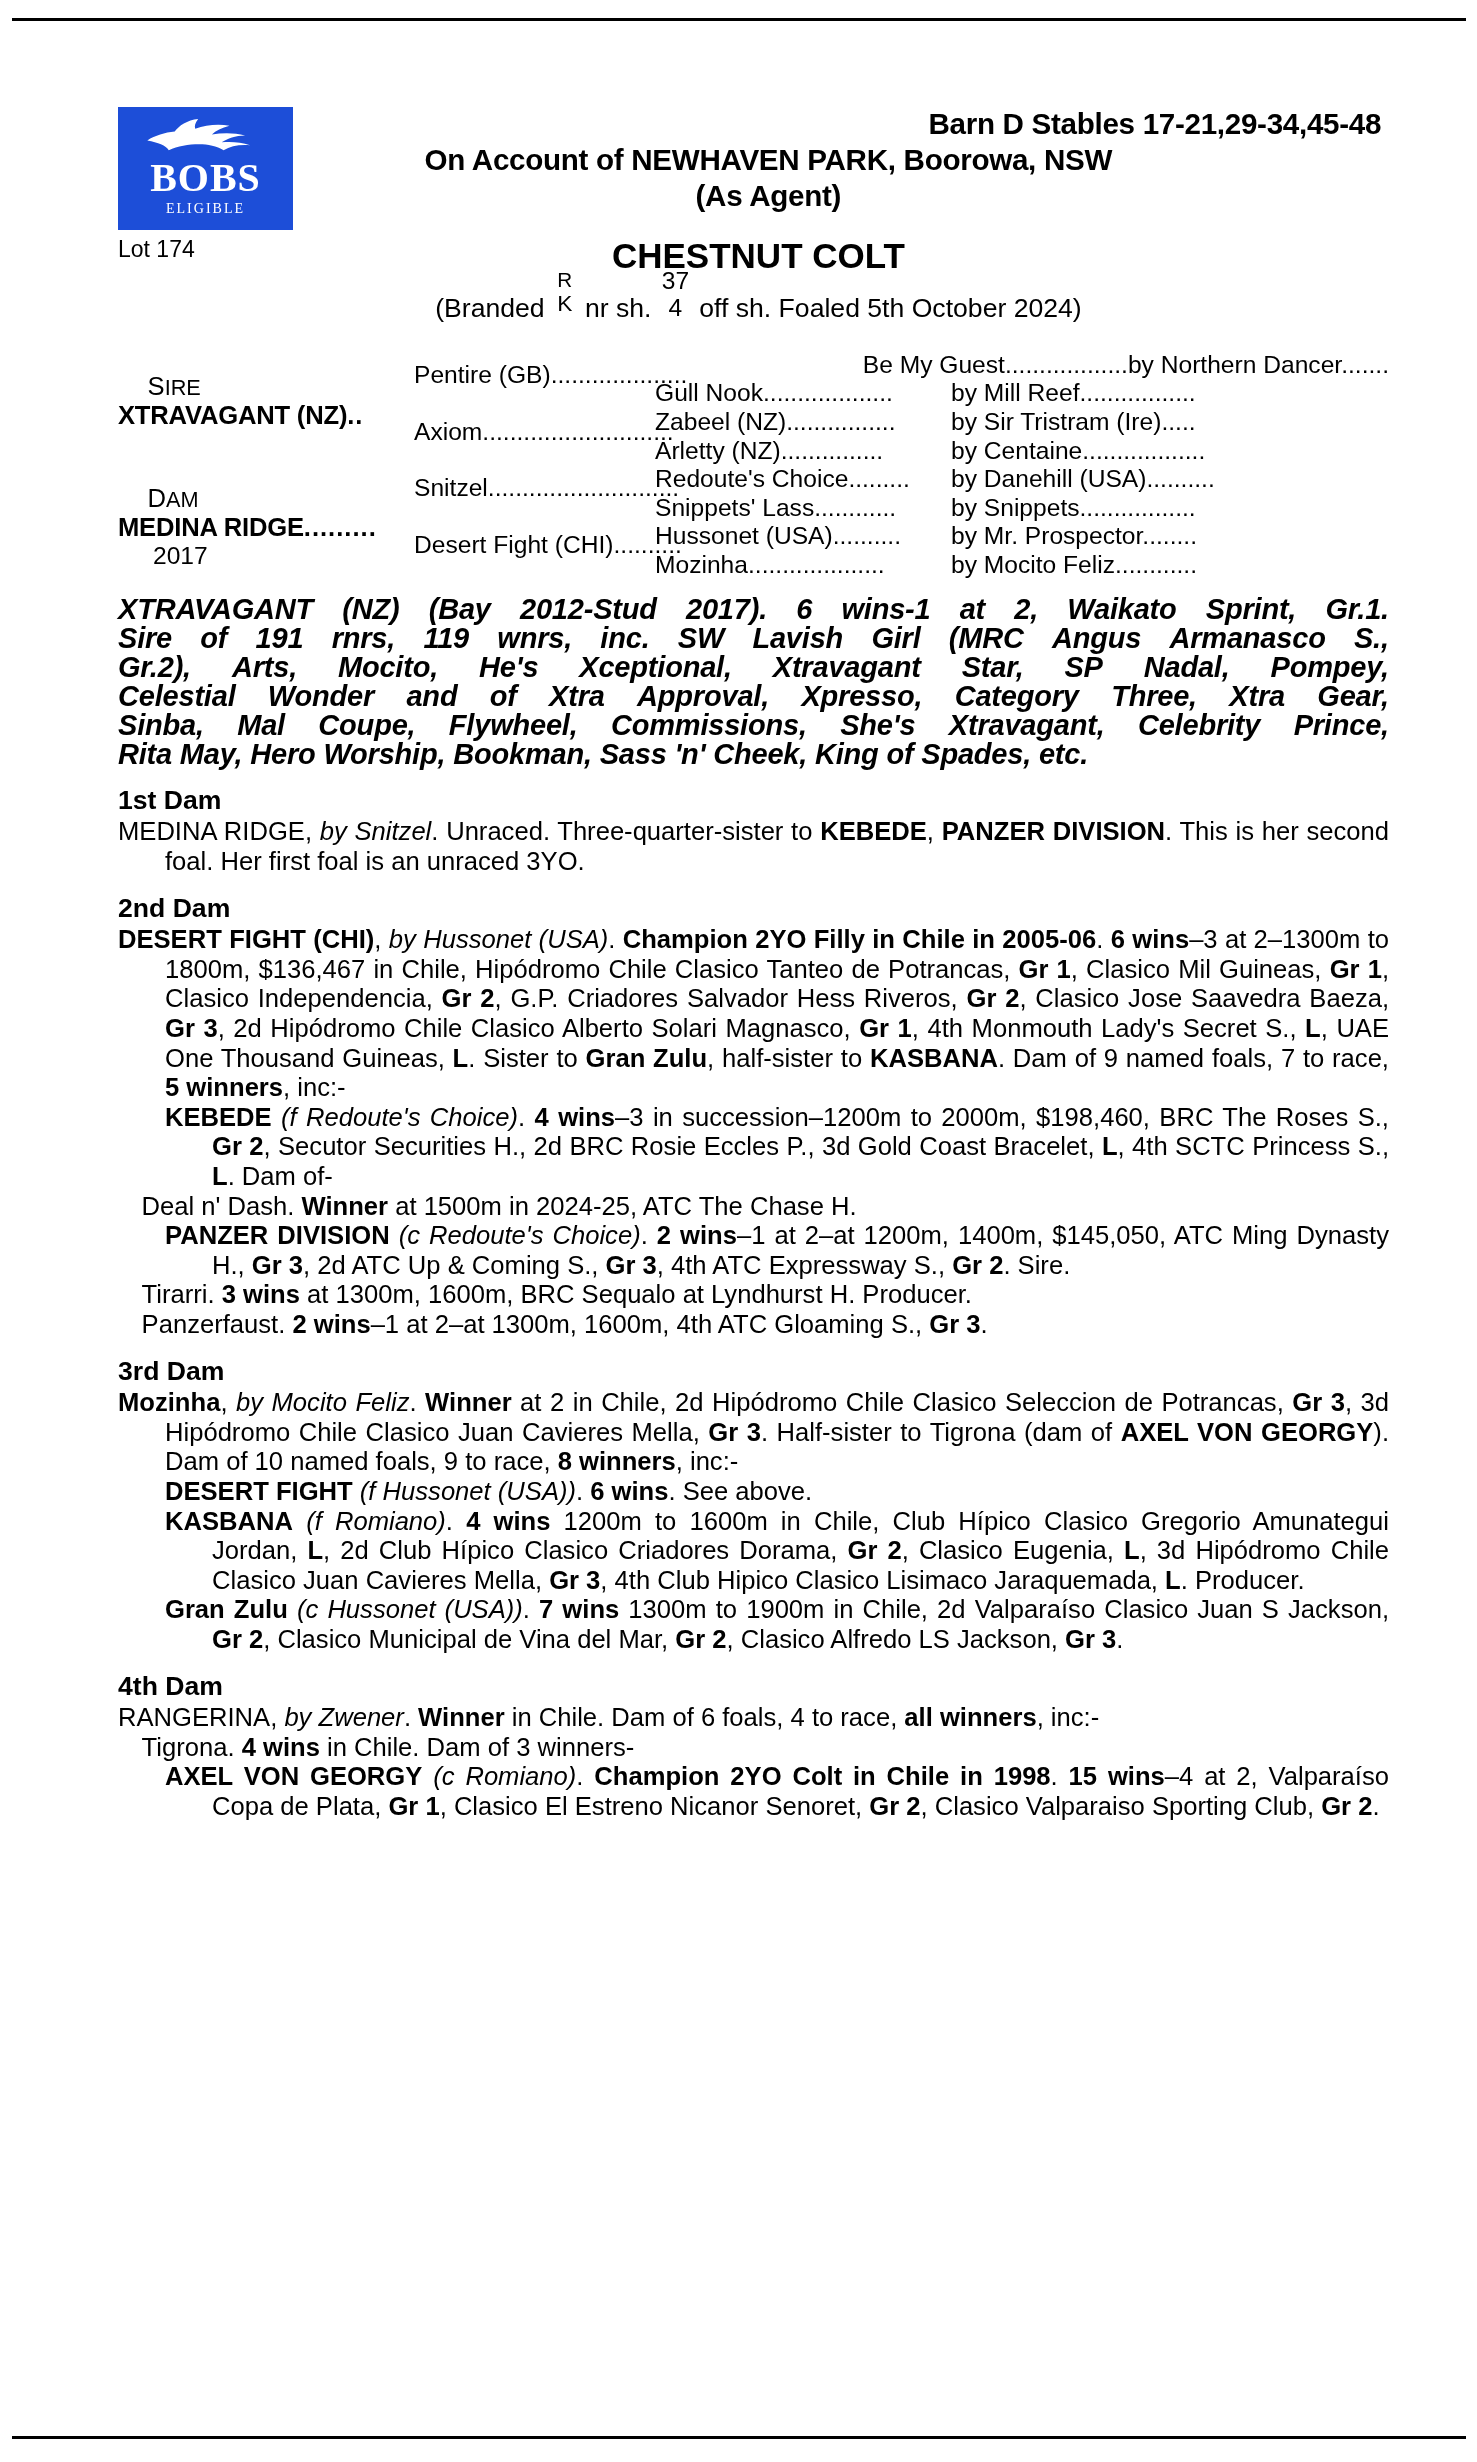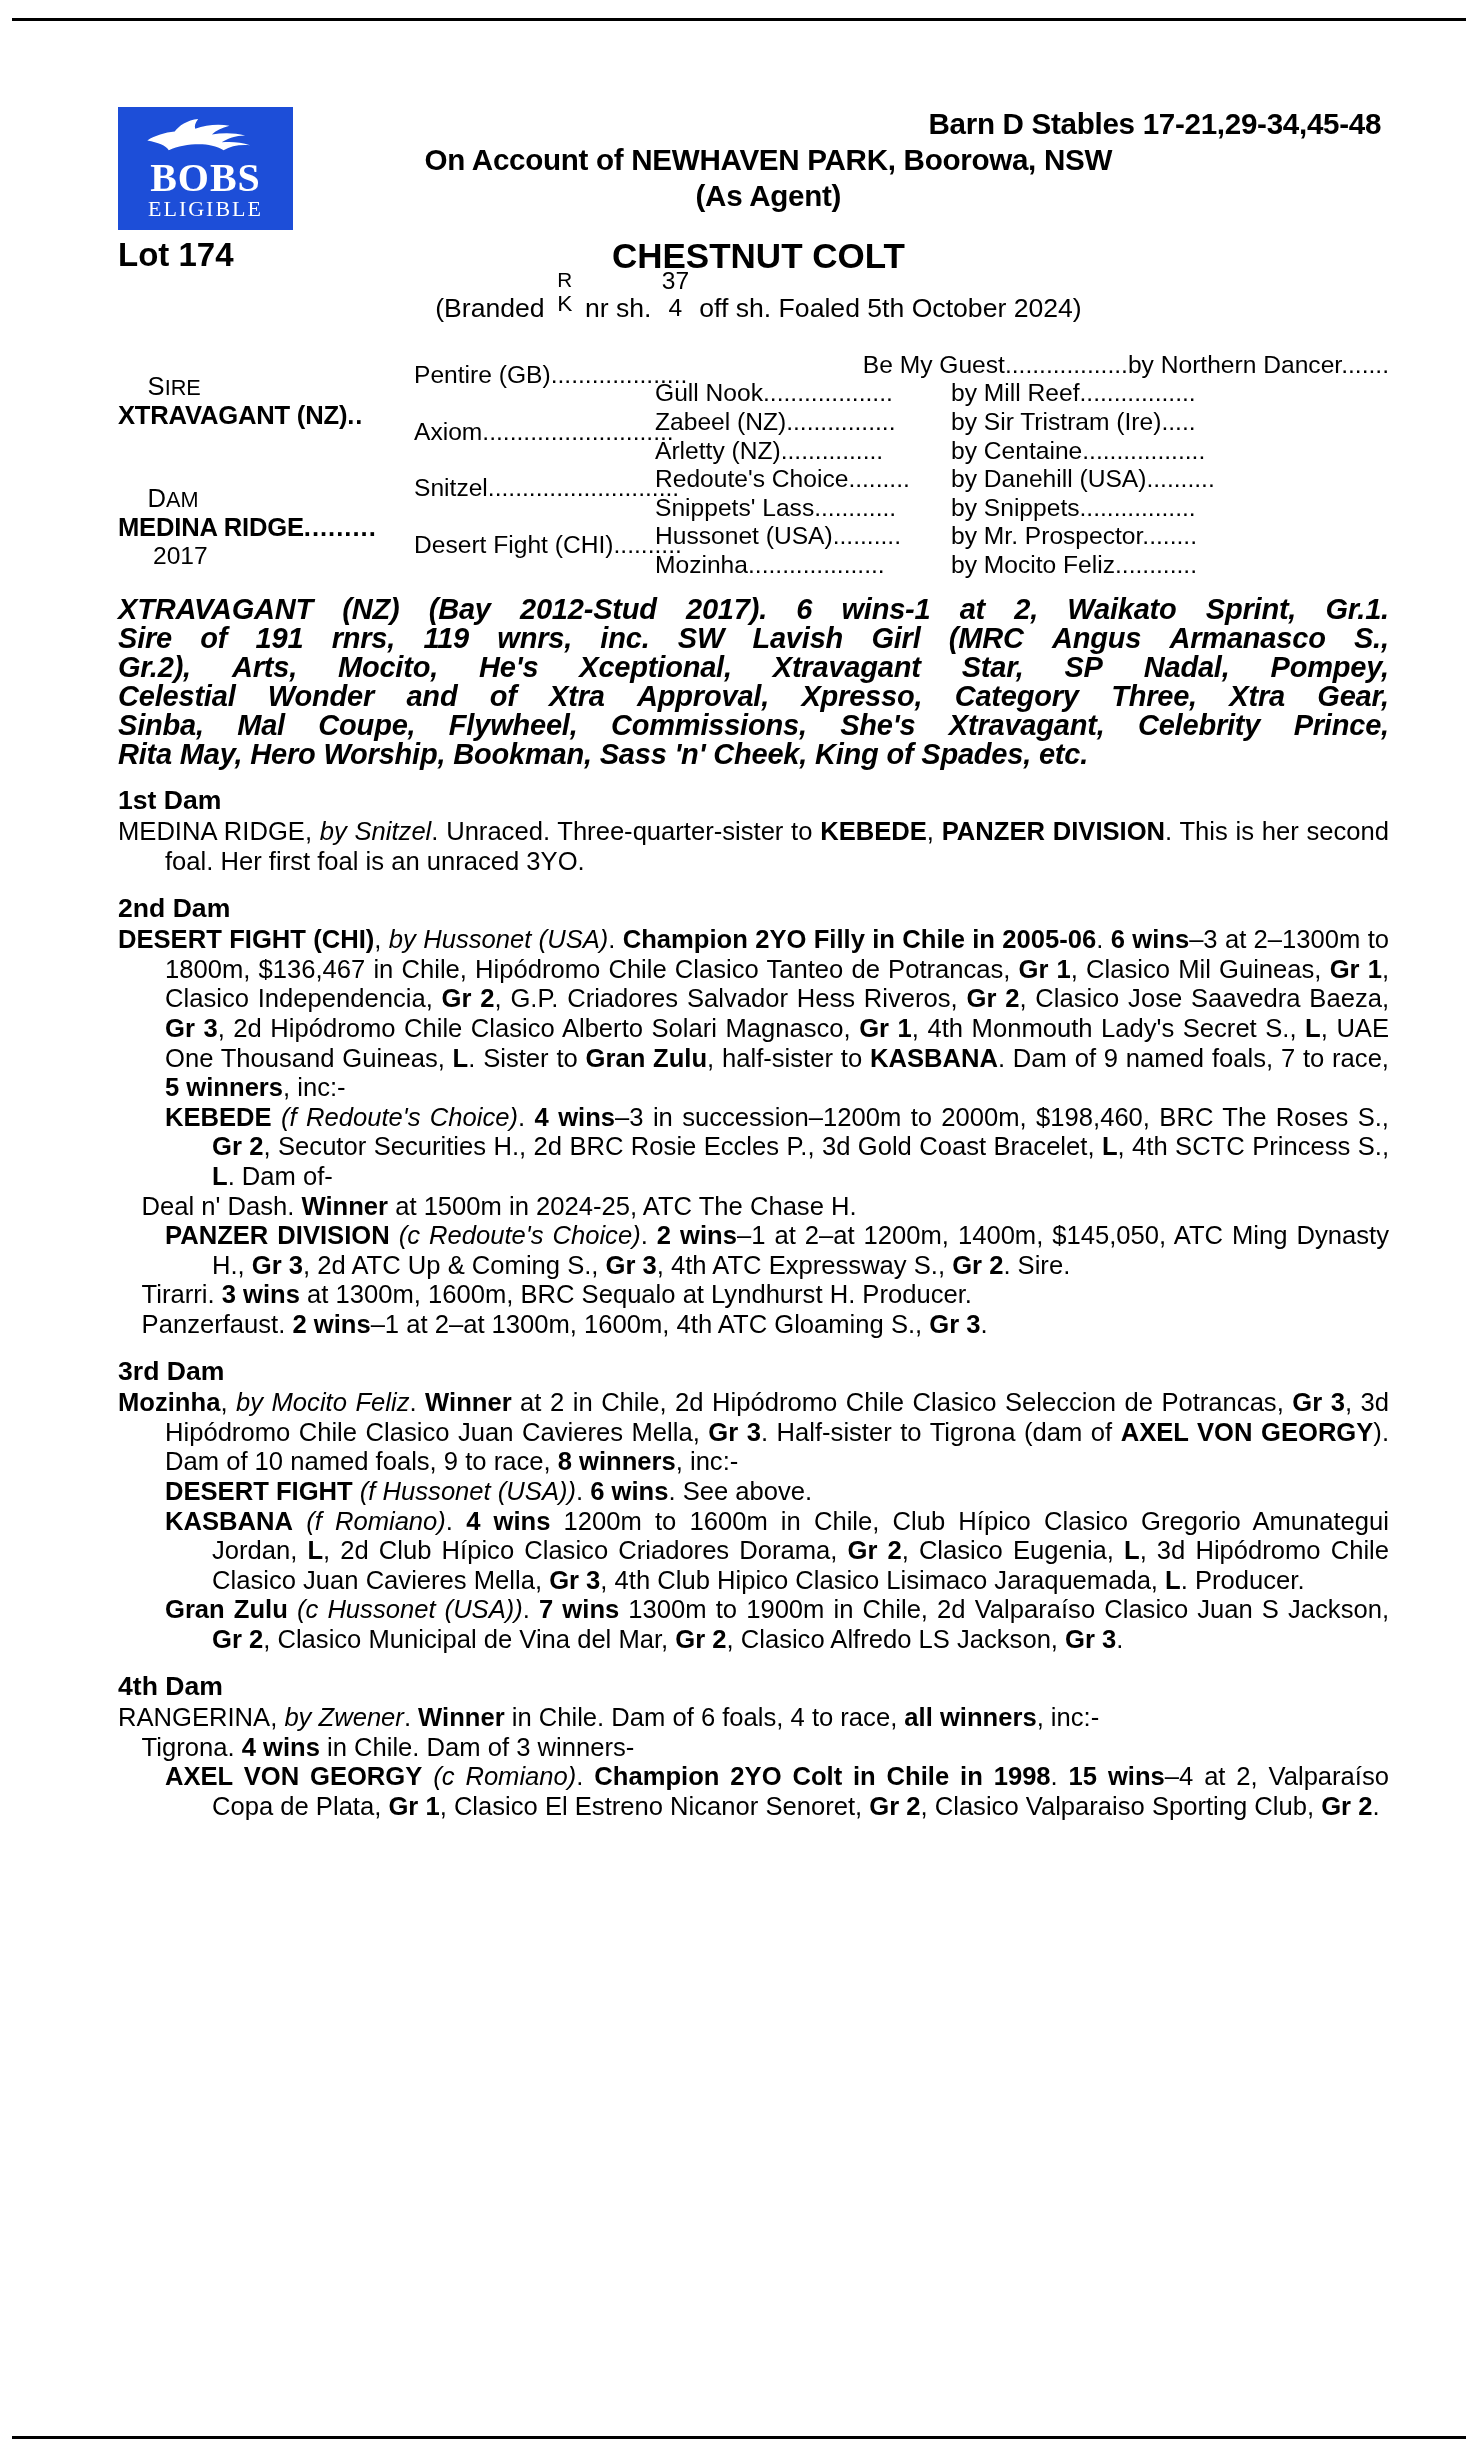--- a/index.html
+++ b/index.html
@@ -68,21 +68,21 @@
   .bobs-logo .bobs-word {
     font-family: "Liberation Serif", serif;
     font-weight: bold;
     font-size: 40px;
     letter-spacing: 1px;
     line-height: 39px;
     margin-top: -1px;
   }
   .bobs-logo .elig-word {
     font-family: "Liberation Serif", serif;
-    font-size: 22px;
+    font-size: 14px;
     letter-spacing: 2px;
     line-height: 21.7px;
     margin-top: 1px;
   }
 
   .header-lines {
     position: absolute;
     left: 0;
     top: 47px;
     width: 1271px;
@@ -107,22 +107,22 @@
 
   
   .lot-row {
     position: relative;
     height: 51px;
   }
   .lot-no {
     position: absolute;
     left: 0px;
     top: 0px;
-    font-weight: bold;
-    font-size: 33px;
+    font-weight: normal;
+    font-size: 23px;
   }
   .colour-sex {
     text-align: center;
     font-weight: bold;
     font-size: 35px;
     letter-spacing: 0px;
     padding-left: 9.9px;
   }
   .branded-row {
     text-align: center;

